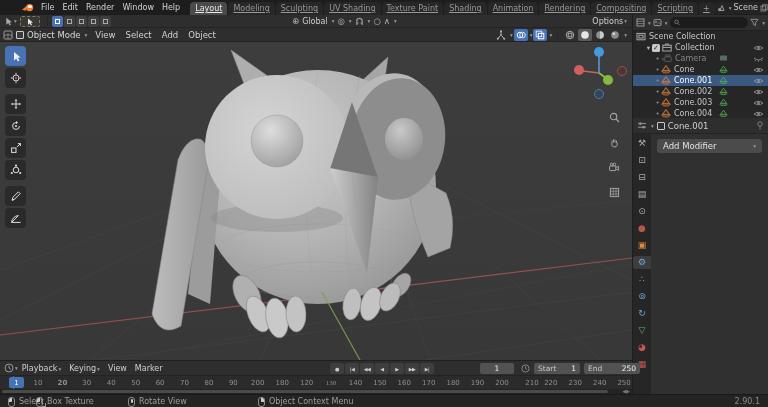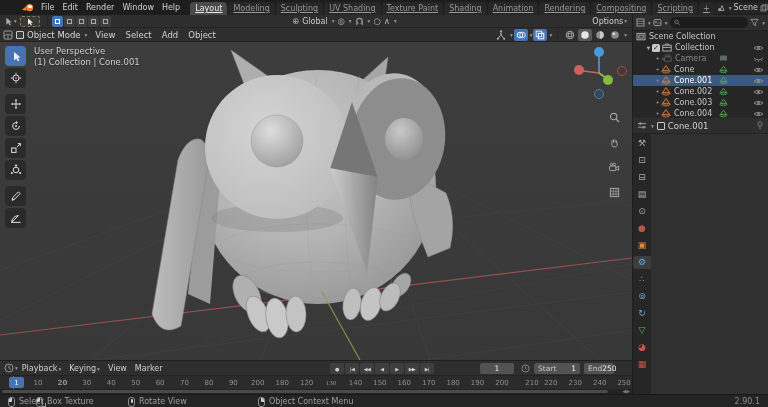--- a/index.html
+++ b/index.html
@@ -402,24 +402,20 @@
         <path d="M599 31 L606 36" stroke="#8fbf4a" stroke-width="1.6"></path>
         <circle cx="599" cy="10" r="5" fill="#459ade"></circle>
         <circle cx="579" cy="28" r="5" fill="#d05f5f"></circle>
         <circle cx="608" cy="38" r="5" fill="#87b93e"></circle>
         <circle cx="622" cy="29" r="4.5" fill="#4c3537" stroke="#b05555" stroke-width="0.8"></circle>
         <circle cx="599" cy="52" r="4.5" fill="#33455a" stroke="#4f8fc0" stroke-width="0.8"></circle>
       </g>
     </svg>
 
     
-    <div class="vp-overlay">
-      <div>User Perspective</div>
-      <div>(1) Collection | Cone.001</div>
-    </div>
 
     
     <div id="vtool" class="vtool">
         <div class="vbtn active">
           <svg width="12" height="12" viewBox="0 0 12 12">
             <path d="M4 2 L4 10.5 L6.3 8.4 L7.9 11.4 L9.4 10.6 L7.8 7.7 L10.6 7.4 Z" fill="#f0f0f0"></path>
           </svg>
         </div>
         <div class="vbtn">
           <svg width="12" height="12" viewBox="0 0 12 12">
@@ -730,20 +726,26 @@
           <div class="ptab" style="color: rgb(181, 85, 74);">●</div>
           <div class="ptab" style="color: rgb(221, 138, 62);">▣</div>
           <div class="ptab active" style="color: rgb(106, 165, 221);">⚙</div>
           <div class="ptab" style="color: rgb(106, 165, 221);">∴</div>
           <div class="ptab" style="color: rgb(106, 165, 221);">⊚</div>
           <div class="ptab" style="color: rgb(106, 165, 221);">↻</div>
           <div class="ptab" style="color: rgb(95, 179, 96);">▽</div>
           <div class="ptab" style="color: rgb(196, 86, 78);">◕</div>
           <div class="ptab" style="color: rgb(196, 86, 78);">▦</div>
         </div>
+      <div class="props-content">
+        <div class="add-modifier">
+          <span>Add Modifier</span>
+          <span class="crt" style="margin-left:auto">▾</span>
+        </div>
+      </div>
     </div>
   </div>
 
   <div class="timeline">
     <div class="tl-header">
       <span class="mini-ic">
         <svg width="10" height="10" viewBox="0 0 10 10">
             <circle cx="5" cy="5" r="4" fill="none" stroke="#b0b0b0"></circle>
             <path d="M5 2.6 V5 L6.8 6.2" fill="none" stroke="#b0b0b0"></path>
           </svg>
@@ -770,21 +772,21 @@
       <span class="mini-ic" style="position:absolute;left:521px;top:3px;">
         <svg width="9" height="9" viewBox="0 0 10 10">
             <circle cx="5" cy="5" r="4" fill="none" stroke="#a5a5a5"></circle>
             <path d="M5 2.8 V5 L6.6 6" fill="none" stroke="#a5a5a5"></path>
           </svg>
       </span>
       <div class="tl-field lbl" style="left:534px; width:46px;">
         <span class="fl">Start</span>
         <span class="fv">1</span>
       </div>
-      <div class="tl-field lbl" style="left:584px; width:30px;">
+      <div class="tl-field lbl" style="left:584px; width:56px;">
         <span class="fl">End</span>
         <span class="fv">250</span>
       </div>
     </div>
     <div class="tl-ruler">
       <div class="ph-line"></div>
       <div class="playhead">
         <span>1</span>
       </div>
       <div id="tl-ticks">

